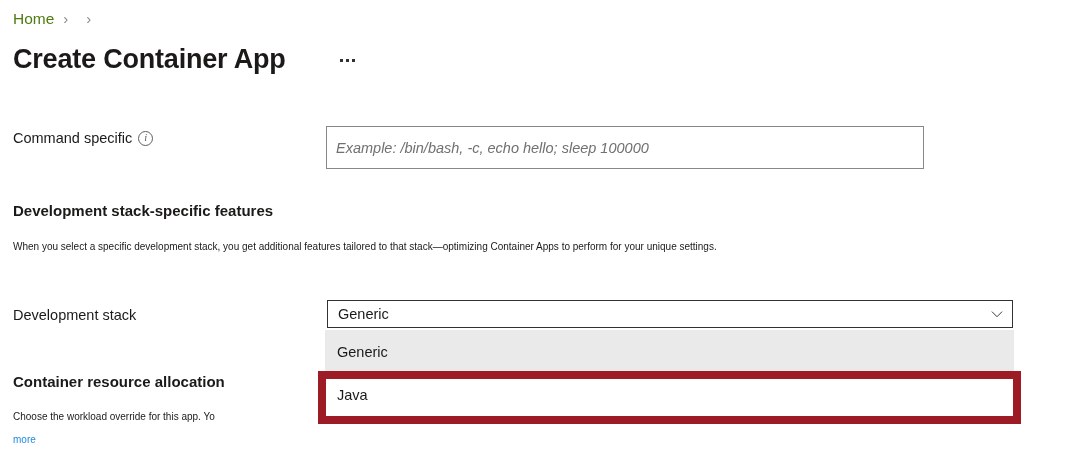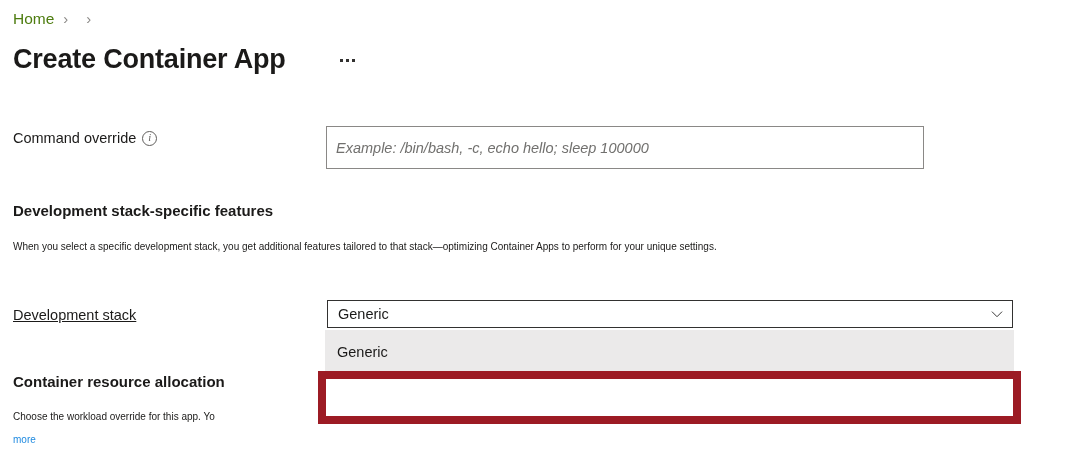--- a/index.html
+++ b/index.html
@@ -225,31 +225,31 @@
 
 <div class="page-title">Create Container App</div>
 
 <div class="ellipsis-btn">
   <i></i>
   <i></i>
   <i></i>
 </div>
 
 <div class="field-label" style="top:128px;">
-  <span>Command override</span>
+  <span>Command specific</span>
   <span class="info-icon">i</span>
 </div>
 
 <input class="text-input" type="text" placeholder="Example: /bin/bash, -c, echo hello; sleep 100000" style="">
 
 <div class="section-heading" style="top:200px;">Development stack-specific features</div>
 
 <div class="section-body" style="top:235px; width:1000px;">When you select a specific development stack, you get additional features tailored to that stack—optimizing Container Apps to perform for your unique settings.</div>
 
-<div class="field-label" style="top:305px;text-decoration:underline;">
+<div class="field-label" style="top:305px;">
   <span>Development stack</span>
 </div>
 
 <div class="section-heading" style="top:371px;">Container resource allocation</div>
 
 <div class="section-body" style="top:405px; width:980px;">
   <span>Choose the workload override for this app. Yo</span>
 </div>
 
 <div class="section-body" style="top:428px;">
@@ -260,15 +260,18 @@
   <span class="combobox-value">Generic</span>
   <svg class="chevron" viewBox="0 0 16 16">
     <path d="M2.2 5.3 L8 11.1 L13.8 5.3" fill="none" stroke="#323130" stroke-width="1.1"></path>
   </svg>
 </div>
 
 <div class="dropdown-list">
   <div class="dropdown-option selected">
     <span>Generic</span>
   </div>
+  <div class="dropdown-option plain">
+    <span>Java</span>
+  </div>
 </div>
 
 <div class="annotation-box"></div>
 
 </body></html>

